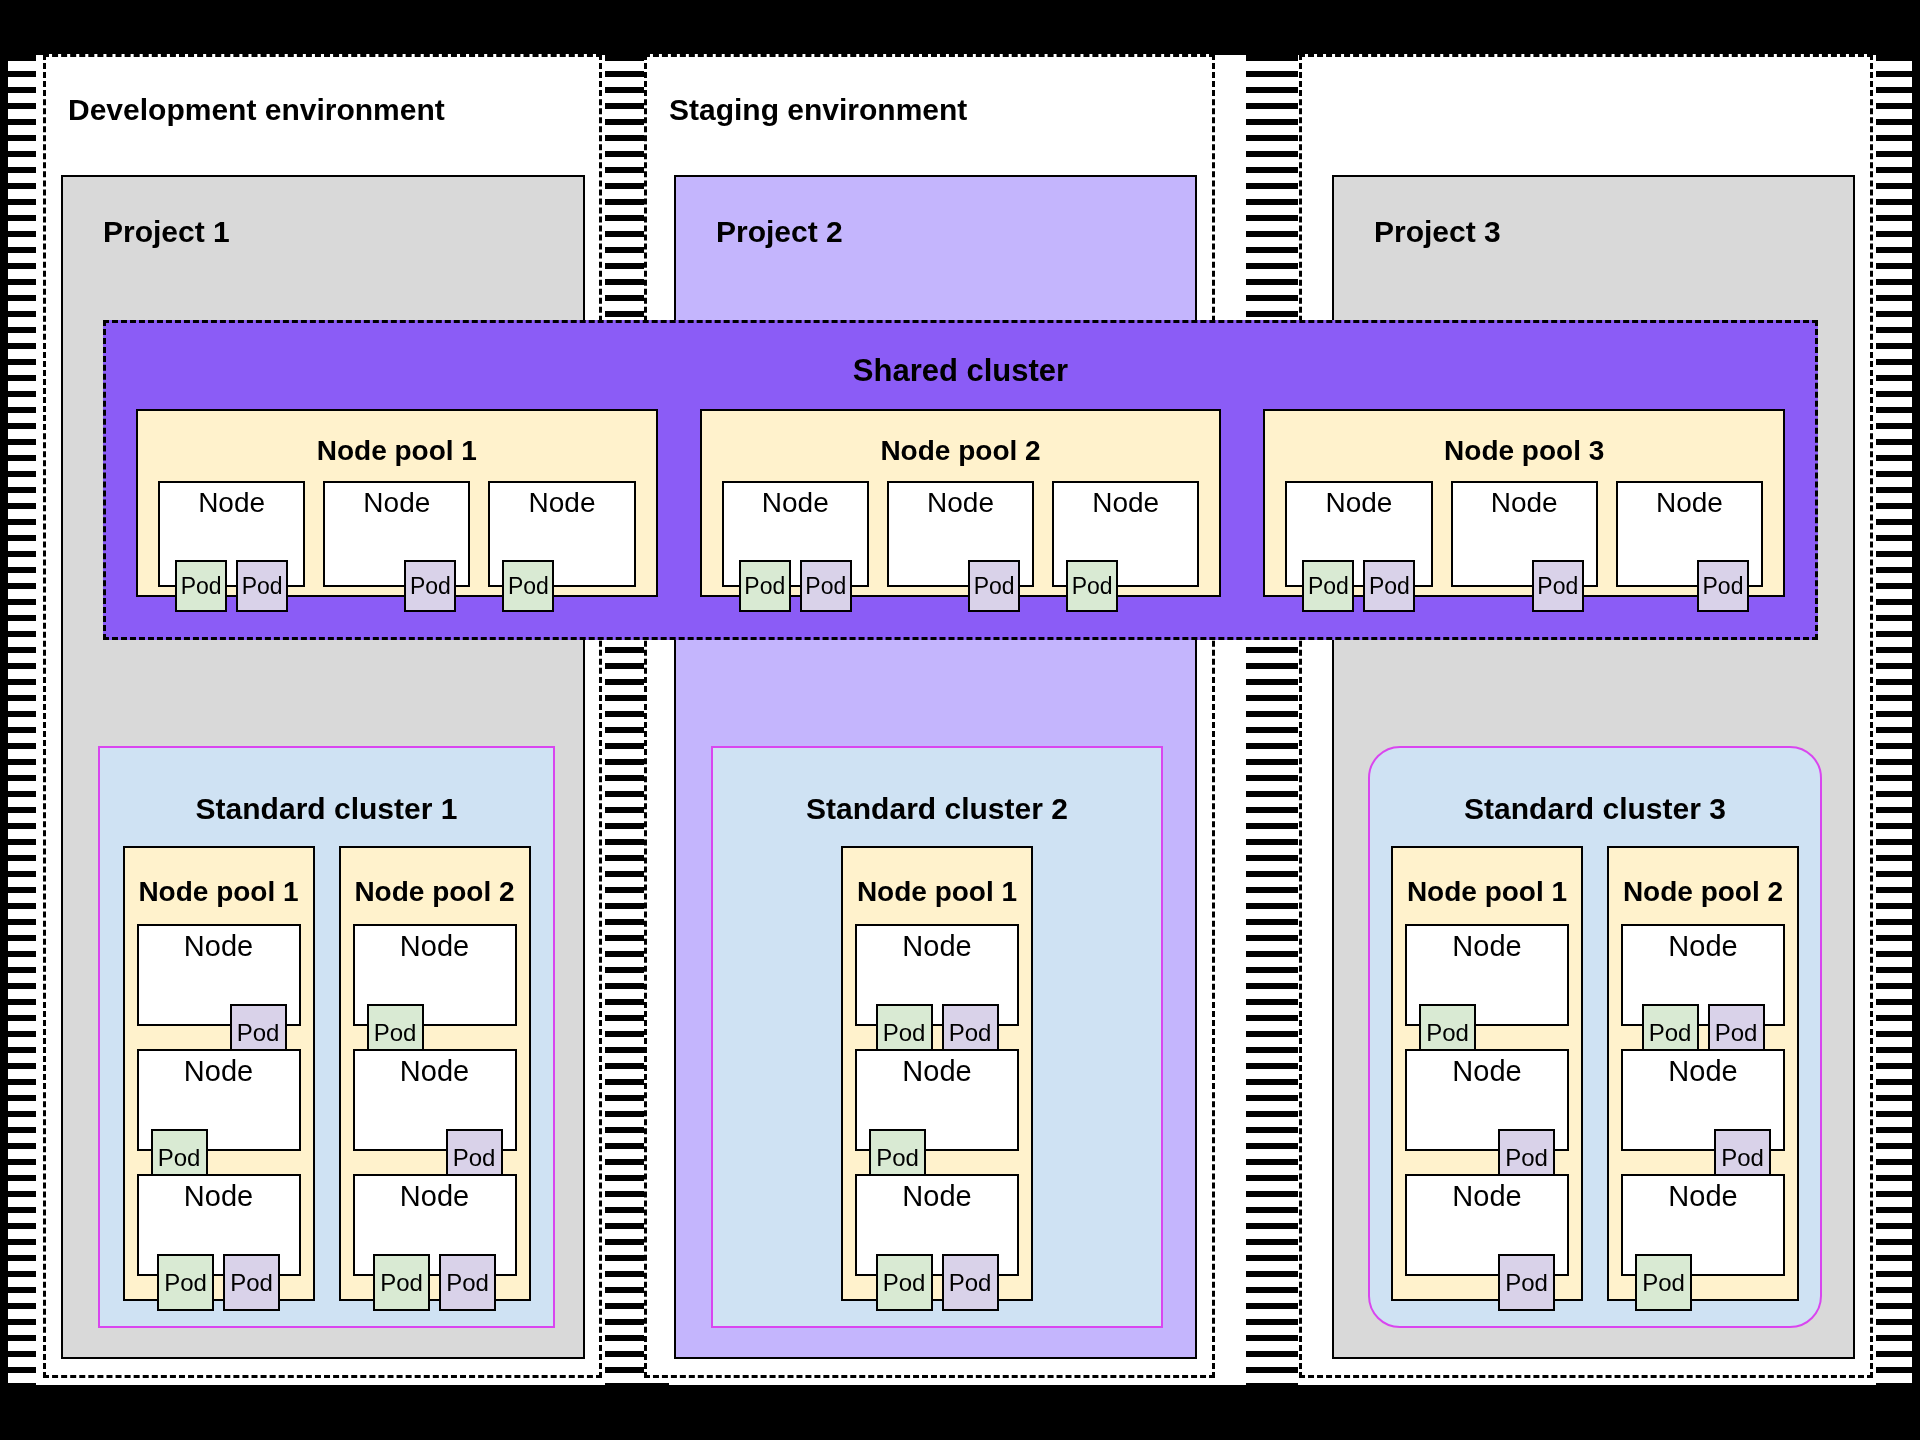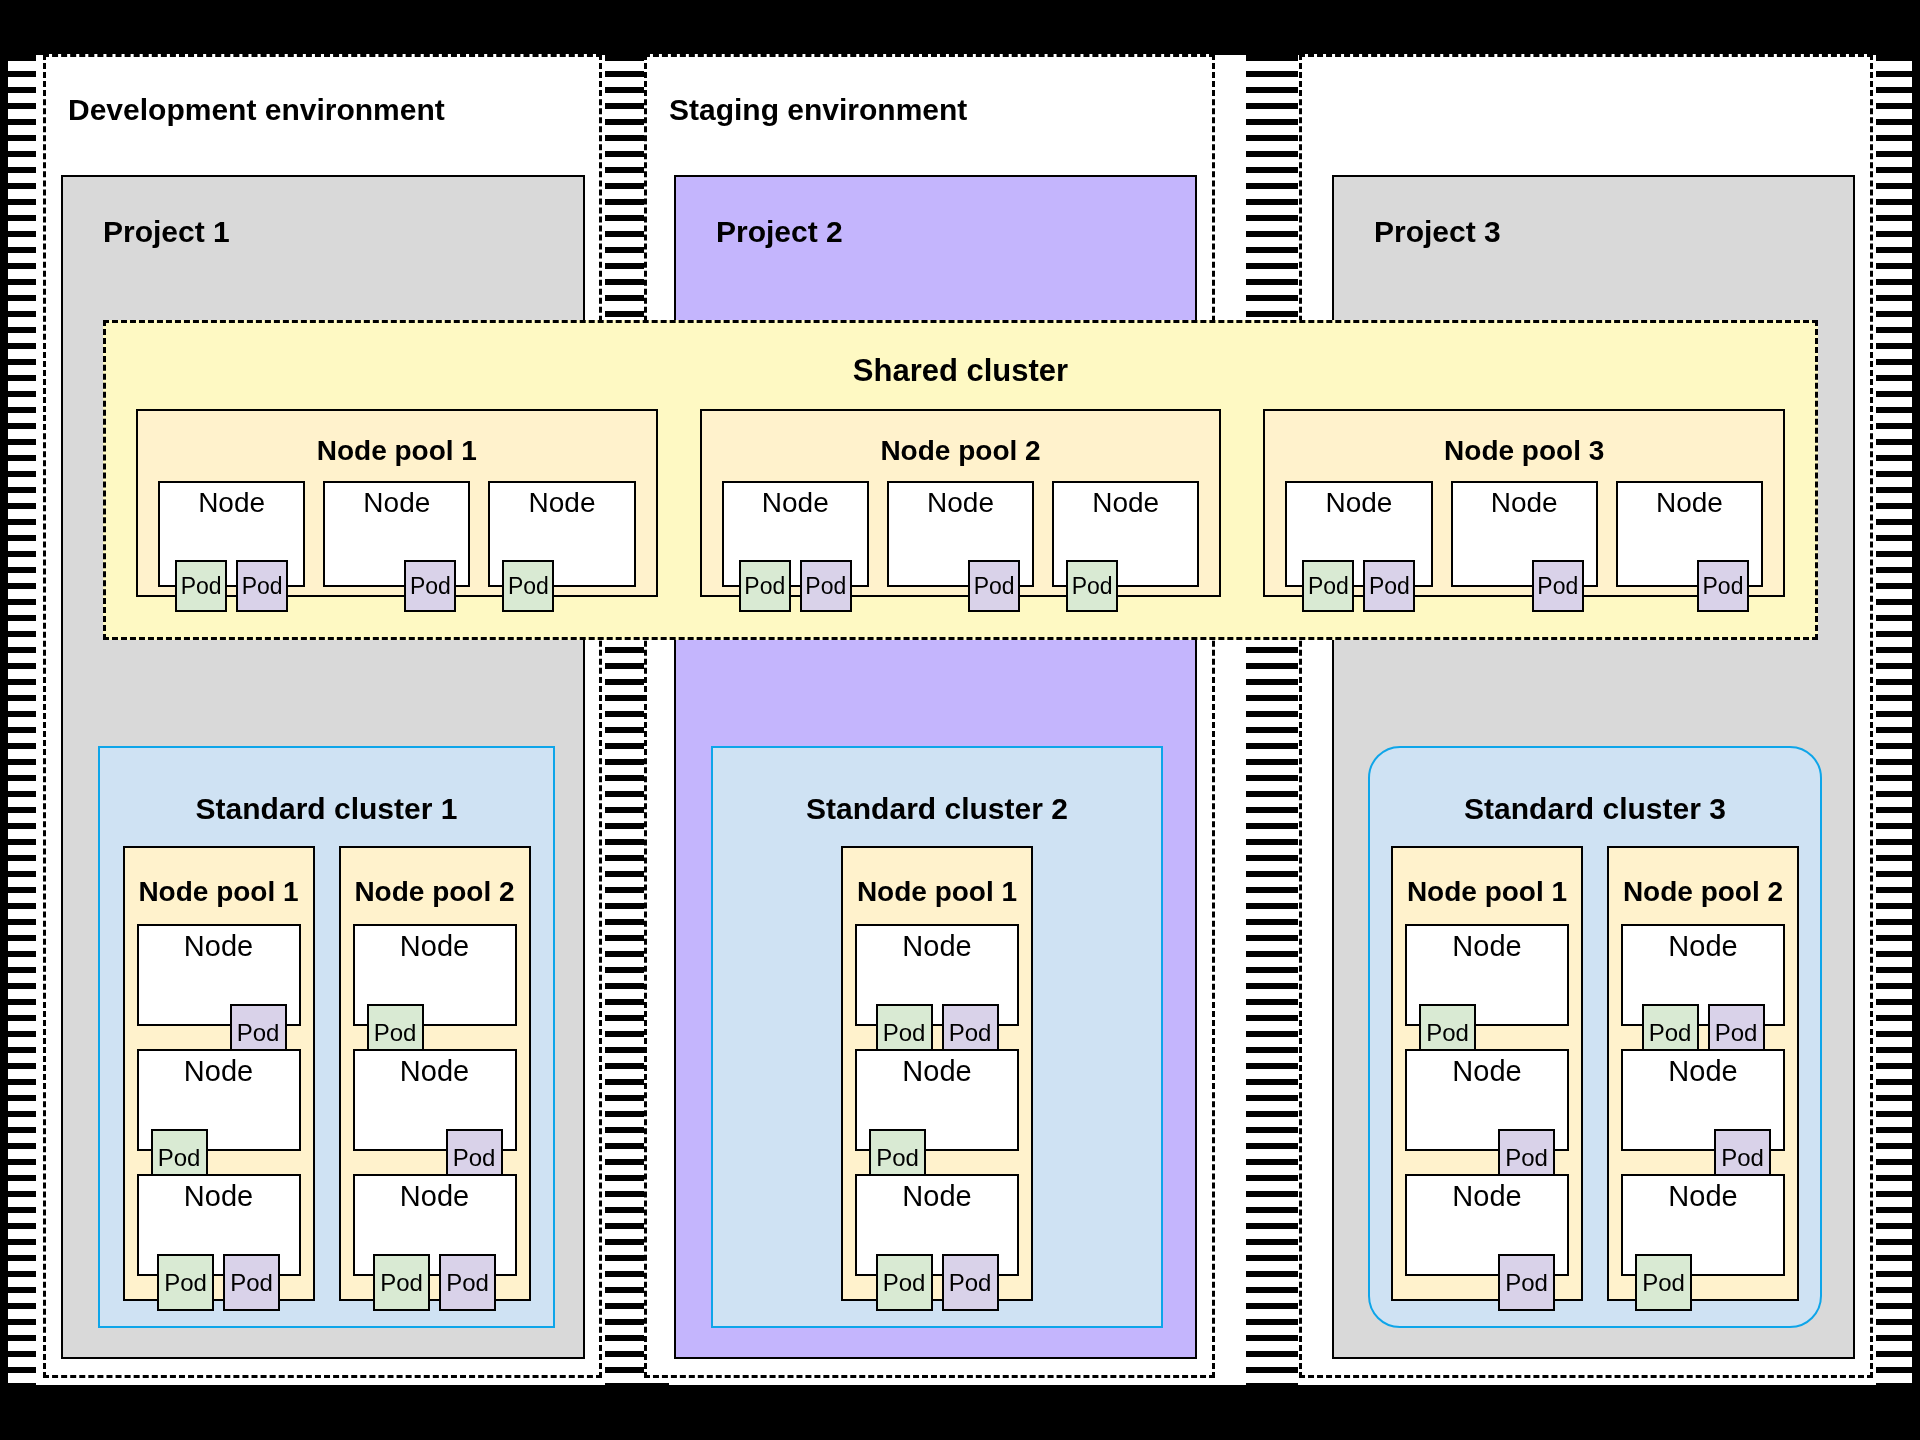--- a/index.html
+++ b/index.html
@@ -35,21 +35,21 @@
   .shared-title{text-align:center;padding-top:30px;font-size:31px;font-weight:700;}
   #shared .pools{display:flex;gap:42px;padding:0 30px;margin-top:20px;}
   #shared .pool{flex:1;height:188px;border:2px solid #000;box-sizing:border-box;}
   #shared .pool-title{text-align:center;padding-top:24px;font-size:28px;font-weight:700;}
   #shared .nodes{display:flex;gap:18px;padding:0 20px;margin-top:14px;}
   #shared .node{flex:1;height:106px;border:2px solid #000;box-sizing:border-box;}
   #shared .node-title{font-size:28px;line-height:32px;margin-top:4px;}
   #shared .pod{width:52px;height:52px;font-size:23px;}
 
   
-  .cluster{position:absolute;border:2px solid #0ea5e9;box-sizing:border-box;height:582px;top:569px;}
+  .cluster{position:absolute;border:2px solid #d946ef;box-sizing:border-box;height:582px;top:569px;}
   #env-0 .cluster{left:35px;width:457px;}
   #env-1 .cluster{left:35px;width:452px;}
   #env-2 .cluster{left:34px;width:454px;border-radius:32px;}
   .cluster-title{text-align:center;padding-top:44px;font-size:30px;font-weight:700;}
   .cluster .pools{display:flex;justify-content:center;gap:24px;margin-top:20px;}
   .cluster .pool{width:192px;height:455px;border:2px solid #000;box-sizing:border-box;}
   .cluster .pool-title{text-align:center;padding-top:28px;font-size:28px;font-weight:700;}
   .cluster .nodes{display:flex;flex-direction:column;gap:23px;padding:0 12px;margin-top:16px;}
   .cluster .node{height:102px;border:2px solid #000;box-sizing:border-box;}
   .cluster .node-title{font-size:29px;line-height:34px;margin-top:3px;}
@@ -221,21 +221,21 @@
                     <div class="pod" style="background: rgb(217, 234, 211);">Pod</div>
                   </div>
                 </div>
               </div>
             </div>
           </div>
       </div>
     </div>
   </section>
 
-  <div id="shared" style="background: #fef9c3;">
+  <div id="shared" style="background: #8b5cf6;">
     <div class="shared-title">Shared cluster</div>
     <div class="pools">
         <div class="pool" style="background: rgb(255, 242, 204);">
           <div class="pool-title">Node pool 1</div>
           <div class="nodes">
             <div class="node" style="background: rgb(255, 255, 255);">
               <div class="node-title">Node</div>
               <div class="pods align-center">
                 <div class="pod" style="background: rgb(217, 234, 211);">Pod</div>
                 <div class="pod" style="background: rgb(217, 210, 233);">Pod</div>

